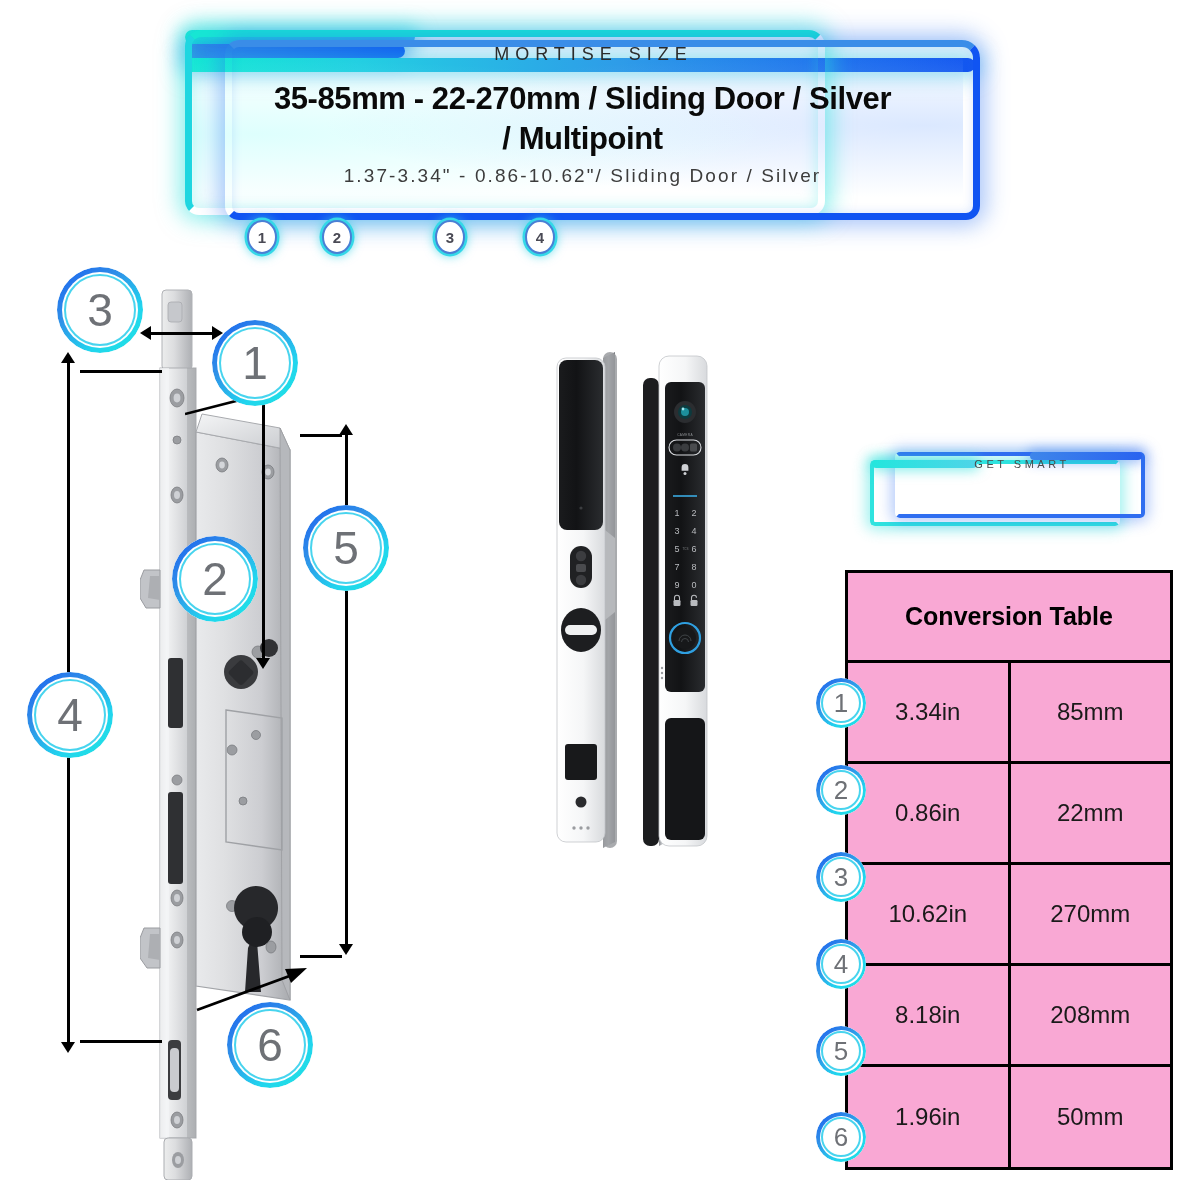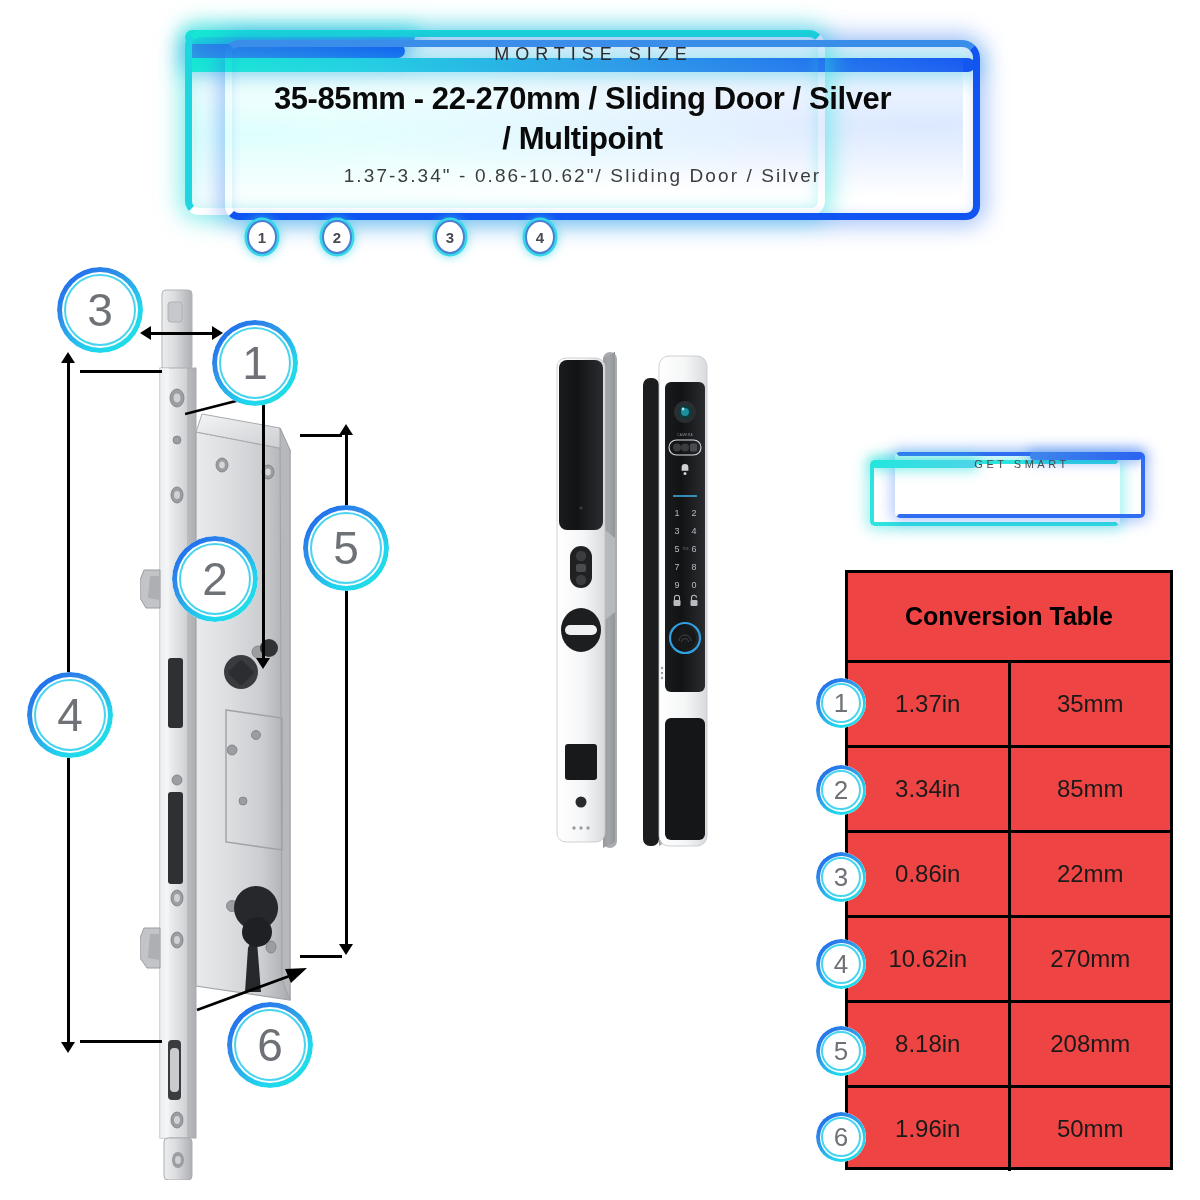--- a/index.html
+++ b/index.html
@@ -224,21 +224,21 @@
     display: flex; align-items: center; justify-content: center;
   }
 
   
   #conv-table {
     position: absolute;
     left: 845px; top: 570px;
     width: 328px; height: 600px;
     border: 3px solid #000;
     z-index: 6;
-    background: #ef4444;
+    background: #f9a8d4;
   }
   #conv-table table { width: 100%; height: 100%; border-collapse: collapse; }
   #conv-table th {
     font-size: 25px; font-weight: 700; color: #000;
     border-bottom: 3px solid #000;
     height: 88px;
   }
   #conv-table td {
     border-top: 3px solid #000;
     border-right: 3px solid #000;
@@ -552,24 +552,20 @@
 
   <div id="conv-table">
     <table>
       <thead>
         <tr>
           <th colspan="2">Conversion Table</th>
         </tr>
       </thead>
       <tbody>
         <tr>
-          <td>1.37in</td>
-          <td>35mm</td>
-        </tr>
-        <tr>
           <td>3.34in</td>
           <td>85mm</td>
         </tr>
         <tr>
           <td>0.86in</td>
           <td>22mm</td>
         </tr>
         <tr>
           <td>10.62in</td>
           <td>270mm</td>

